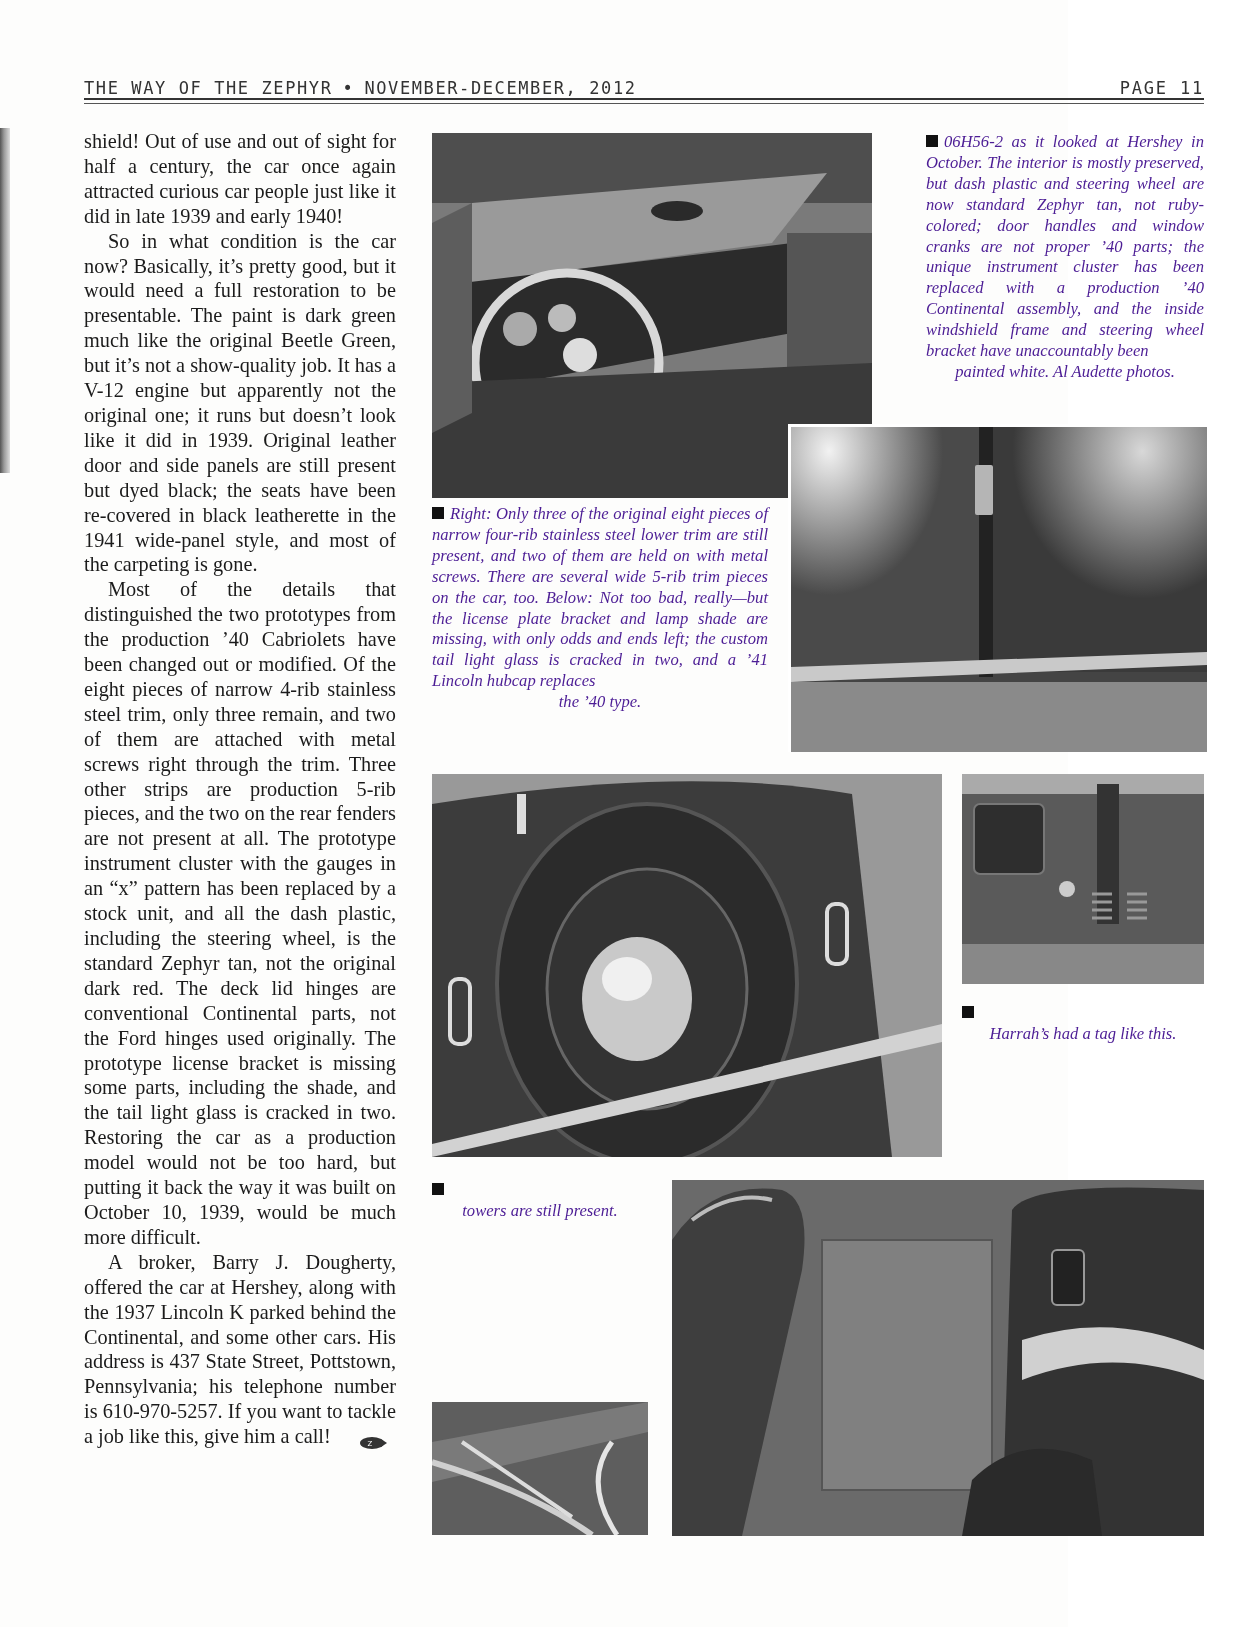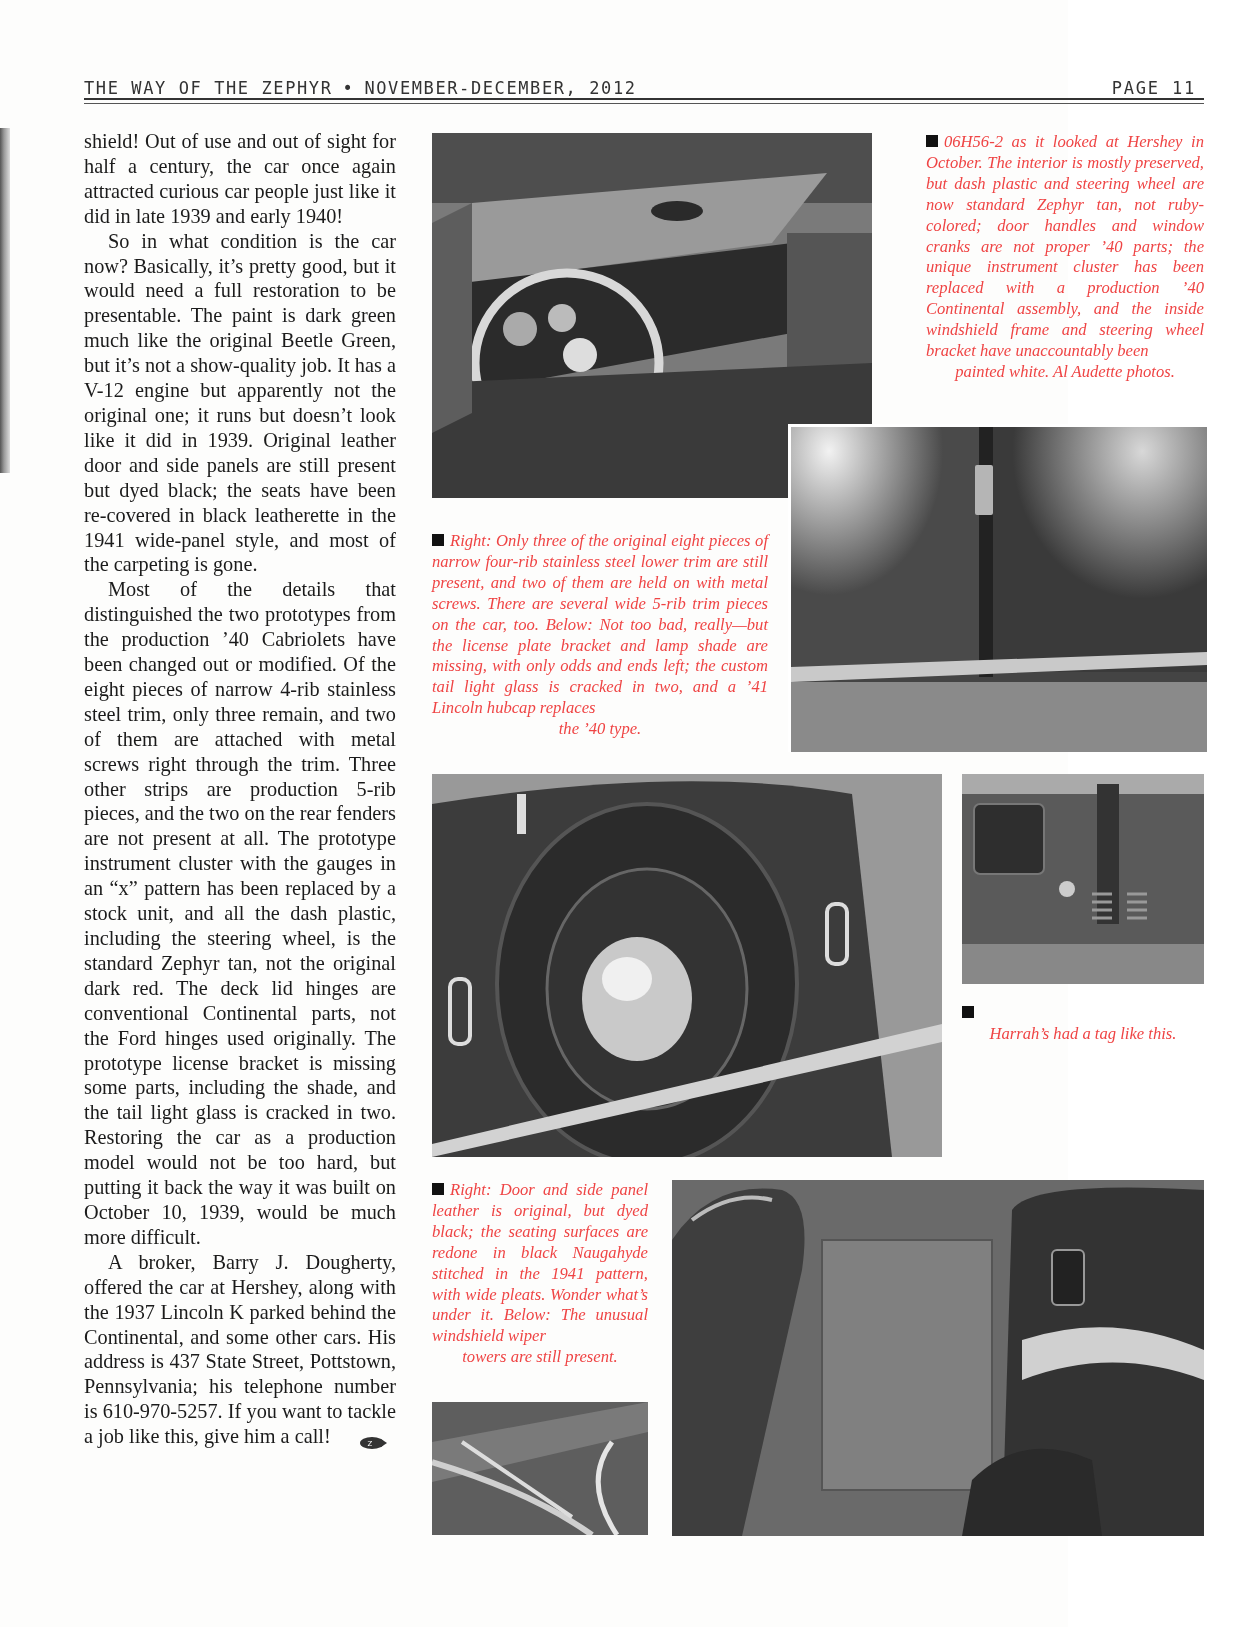--- a/index.html
+++ b/index.html
@@ -2,30 +2,30 @@
 <html><head>
 <meta charset="utf-8">
 <style>
   html, body { margin: 0; padding: 0; background: #ffffff; }
   body { width: 1256px; height: 1627px; position: relative; overflow: hidden; font-family: "Liberation Serif", "DejaVu Serif", serif; color: #1a1a1a; }
   .page { position: absolute; left: 0; top: 0; width: 1068px; height: 1627px; background: #fdfdfc; }
   .binding { position: absolute; left: 0; top: 128px; width: 10px; height: 345px; background: linear-gradient(90deg,#555 0%,#999 40%,#ddd 100%); }
   .header { position: absolute; left: 84px; top: 78px; width: 1120px; height: 28px; }
   .header-left { position: absolute; left: 0; top: 0; font-family: "DejaVu Sans Mono", "Liberation Mono", monospace; font-size: 17px; letter-spacing: 1.6px; color: #333; white-space: nowrap; }
   .header-left .bullet { margin: 0 10px; }
-  .header-right { position: absolute; right: 8px; top: 0; font-family: "DejaVu Sans Mono", "Liberation Mono", monospace; font-size: 17px; letter-spacing: 1.8px; color: #333; }
+  .header-right { position: absolute; right: 0; top: 0; font-family: "DejaVu Sans Mono", "Liberation Mono", monospace; font-size: 17px; letter-spacing: 1.8px; color: #333; }
   .rule1 { position: absolute; left: 84px; top: 98px; width: 1120px; height: 0; border-top: 2px solid #333; }
   .rule2 { position: absolute; left: 84px; top: 103px; width: 1120px; height: 0; border-top: 1px solid #555; }
 
   .col-text { position: absolute; left: 84px; top: 129px; width: 312px; font-size: 20.3px; line-height: 24.9px; text-align: justify; color: #1b1b1b; }
   .col-text p { margin: 0; text-indent: 0; }
   .col-text p.indent { text-indent: 24px; }
   .end-mark { display: inline-block; width: 28px; height: 14px; vertical-align: middle; margin-left: 4px; }
 
-  .caption { position: absolute; font-style: italic; font-size: 16.6px; line-height: 20.9px; text-align: justify; color: #ef4444; }
+  .caption { position: absolute; font-style: italic; font-size: 16.6px; line-height: 20.9px; text-align: justify; color: #4c1d95; }
   .caption .sq { display: inline-block; width: 12px; height: 12px; background: #111; margin-right: 6px; vertical-align: baseline; }
   .caption .last { text-align: right; display: block; text-align-last: center; }
 
   .photo { position: absolute; overflow: hidden; background: #6f6f6f; }
   .photo svg { width: 100%; height: 100%; display: block; }
 </style>
 </head>
 <body>
 
 <div class="page">
@@ -89,21 +89,21 @@
       <rect width="416" height="325" fill="#444"></rect>
       <rect x="0" y="0" width="190" height="240" fill="url(#g1)"></rect>
       <rect x="200" y="0" width="216" height="245" fill="url(#g2)"></rect>
       <rect x="188" y="0" width="14" height="250" fill="#222"></rect>
       <rect x="184" y="38" width="18" height="50" rx="2" fill="#b5b5b5"></rect>
       <polygon points="0,240 416,225 416,238 0,255" fill="#c9c9c9"></polygon>
       <rect x="0" y="255" width="416" height="70" fill="#8a8a8a"></rect>
     </svg>
   </div>
 
-  <div class="caption" style="left:432px; top:531px; width:336px;">
+  <div class="caption" style="left:432px; top:504px; width:336px;">
     <span class="sq"></span><span>Right: Only three of the original eight pieces of narrow four-rib stainless steel lower trim are still present, and two of them are held on with metal screws. There are several wide 5-rib trim pieces on the car, too. Below: Not too bad, really—but the license plate bracket and lamp shade are missing, with only odds and ends left; the custom tail light glass is cracked in two, and a ’41 Lincoln hubcap replaces</span>
     <span class="last">the ’40 type.</span>
   </div>
 
   <div class="photo" style="left:432px; top:774px; width:510px; height:383px;" aria-label="Rear deck with Continental spare tire and Lincoln hubcap">
     <svg viewBox="0 0 510 383" preserveAspectRatio="none">
       <rect width="510" height="383" fill="#999"></rect>
       <path d="M0,30 Q250,-10 420,20 L460,383 L0,383 Z" fill="#3c3c3c"></path>
       <ellipse cx="215" cy="210" rx="150" ry="180" fill="#2b2b2b" stroke="#555" stroke-width="4"></ellipse>
       <ellipse cx="215" cy="215" rx="100" ry="120" fill="#333" stroke="#666" stroke-width="3"></ellipse>
@@ -136,21 +136,21 @@
       <rect x="0" y="170" width="242" height="40" fill="#888"></rect>
     </svg>
   </div>
 
   <div class="caption" style="left:962px; top:1003px; width:242px;">
     <span class="sq"></span>
     <span class="last">Harrah’s had a tag like this.</span>
   </div>
 
   <div class="caption" style="left:432px; top:1180px; width:216px;">
-    <span class="sq"></span><span>Right: Door and side panel leather is original, but dyed black; the seating surfaces are redone in black Naugahyde stitched in the 1941 pattern, with wide pleats. Wonder what’s under it. Below: The unusual windshield wiper</span>
+    <span class="sq"></span>
     <span class="last">towers are still present.</span>
   </div>
 
   <div class="photo" style="left:432px; top:1402px; width:216px; height:133px;" aria-label="Windshield wiper tower">
     <svg viewBox="0 0 216 133" preserveAspectRatio="none">
       <rect width="216" height="133" fill="#5e5e5e"></rect>
       <polygon points="0,40 216,0 216,30 0,80" fill="#7a7a7a"></polygon>
       <path d="M0,60 Q100,90 160,133" stroke="#cfcfcf" stroke-width="6" fill="none"></path>
       <line x1="30" y1="40" x2="140" y2="115" stroke="#ddd" stroke-width="4"></line>
       <path d="M180,40 Q150,80 185,133" stroke="#e5e5e5" stroke-width="5" fill="none"></path>

